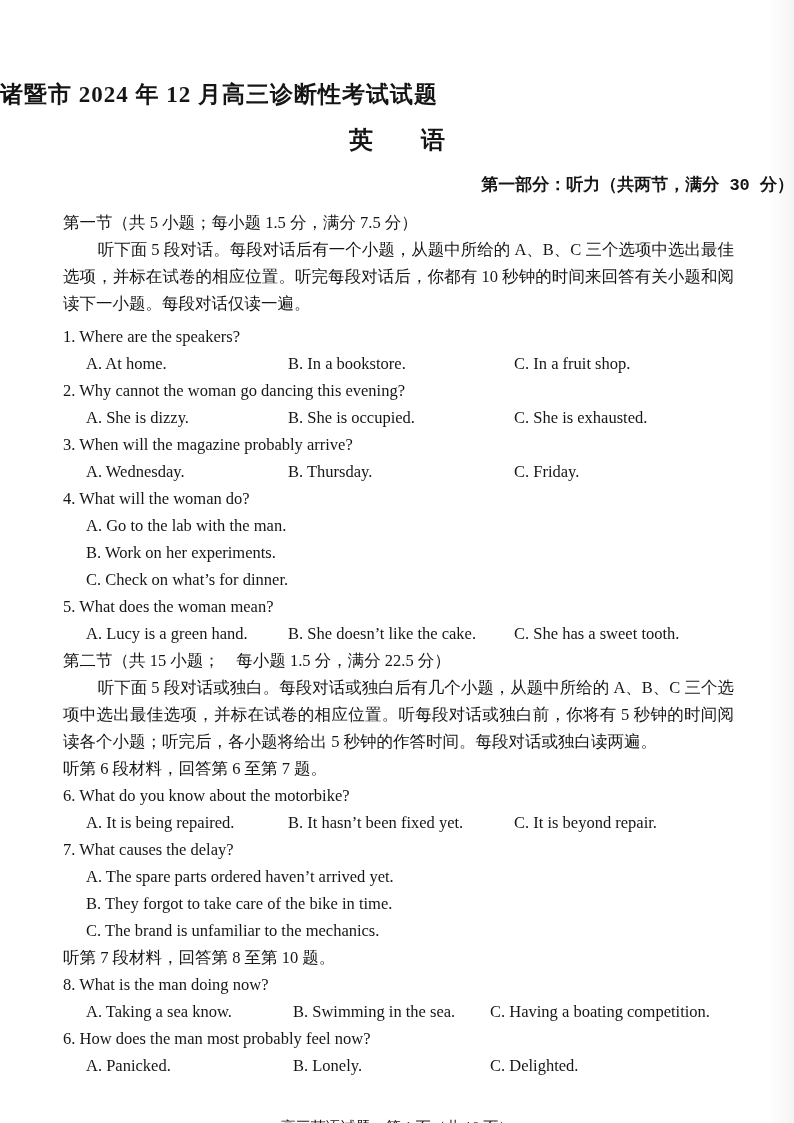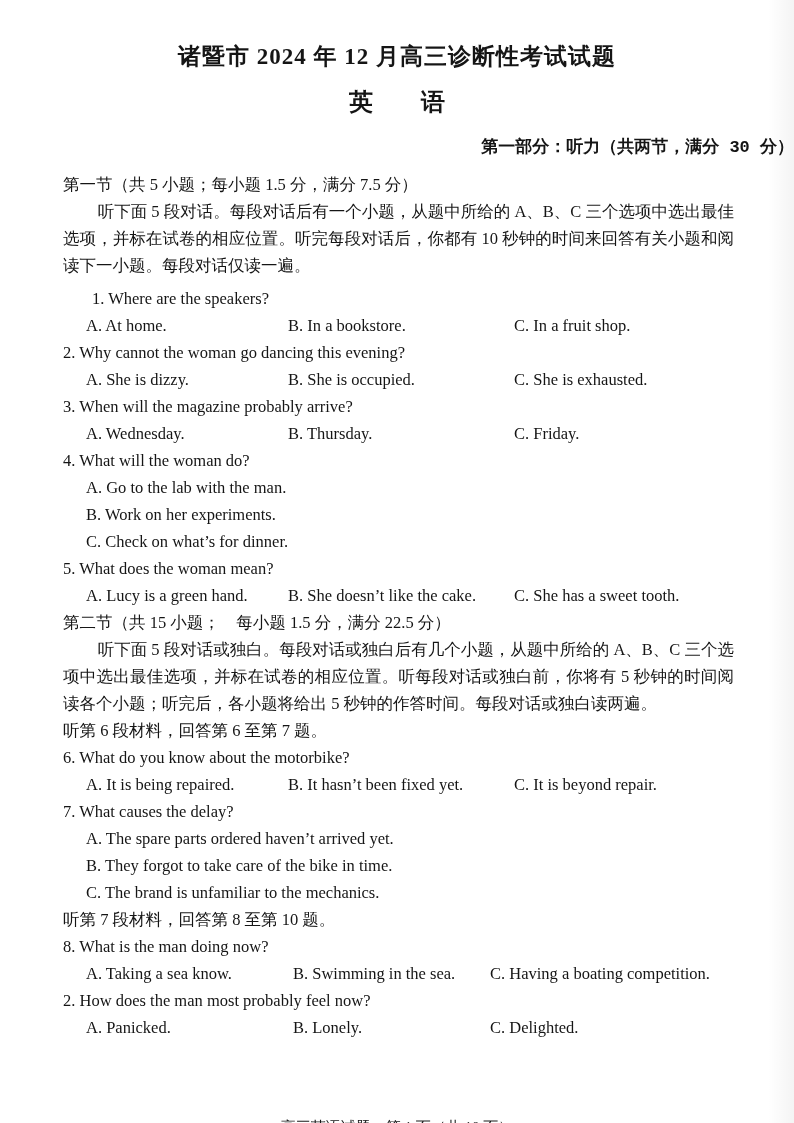--- a/index.html
+++ b/index.html
@@ -13,22 +13,22 @@
     overflow:hidden;
   }
   
   .page::after {
     content:"";
     position:absolute; top:0; right:0; width:26px; height:100%;
     background:linear-gradient(to right, rgba(0,0,0,0), rgba(0,0,0,0.045));
     pointer-events:none;
   }
   .title {
-    padding-top:40px;
-    text-align:center;
+    padding-top:78px;
+    text-align:left;
     font-size:23px;
     font-weight:bold;
     letter-spacing:1px;
     line-height:34px;
   }
   .subject {
     margin-top:7px;
     text-align:center;
     font-size:24px;
     font-weight:bold;
@@ -47,21 +47,21 @@
     padding:0 60px 0 63px;
     font-size:16.5px;
   }
   .line { line-height:27px; white-space:nowrap; }
   .para {
     margin:0;
     line-height:27px;
     text-align:justify;
     text-indent:2.1em;
   }
-  .q-first { margin-top:6px;margin-left:29px; }
+  .q-first { margin-top:6px; }
   .opts { display:flex; padding-left:23px; }
   .opts span { white-space:nowrap; }
   .cols-std .c1 { width:202px; flex:none; }
   .cols-std .c2 { width:226px; flex:none; }
   .cols-wide .c1 { width:207px; flex:none; }
   .cols-wide .c2 { width:197px; flex:none; }
   .opt-line { padding-left:23px; }
   .footer {
     position:absolute;
     left:0; right:0;
@@ -136,21 +136,21 @@
 
     <div class="line">听第 7 段材料，回答第 8 至第 10 题。</div>
 
     <div class="line">8. What is the man doing now?</div>
     <div class="line opts cols-wide">
       <span class="c1">A. Taking a sea know.</span>
       <span class="c2">B. Swimming in the sea.</span>
       <span class="c3">C. Having a boating competition.</span>
     </div>
 
-    <div class="line">2. How does the man most probably feel now?</div>
+    <div class="line">6. How does the man most probably feel now?</div>
     <div class="line opts cols-wide">
       <span class="c1">A. Panicked.</span>
       <span class="c2">B. Lonely.</span>
       <span class="c3">C. Delighted.</span>
     </div>
 
   </div>
 
   <div class="footer">高三英语试题　第 1 页（共 10 页）</div>
 

